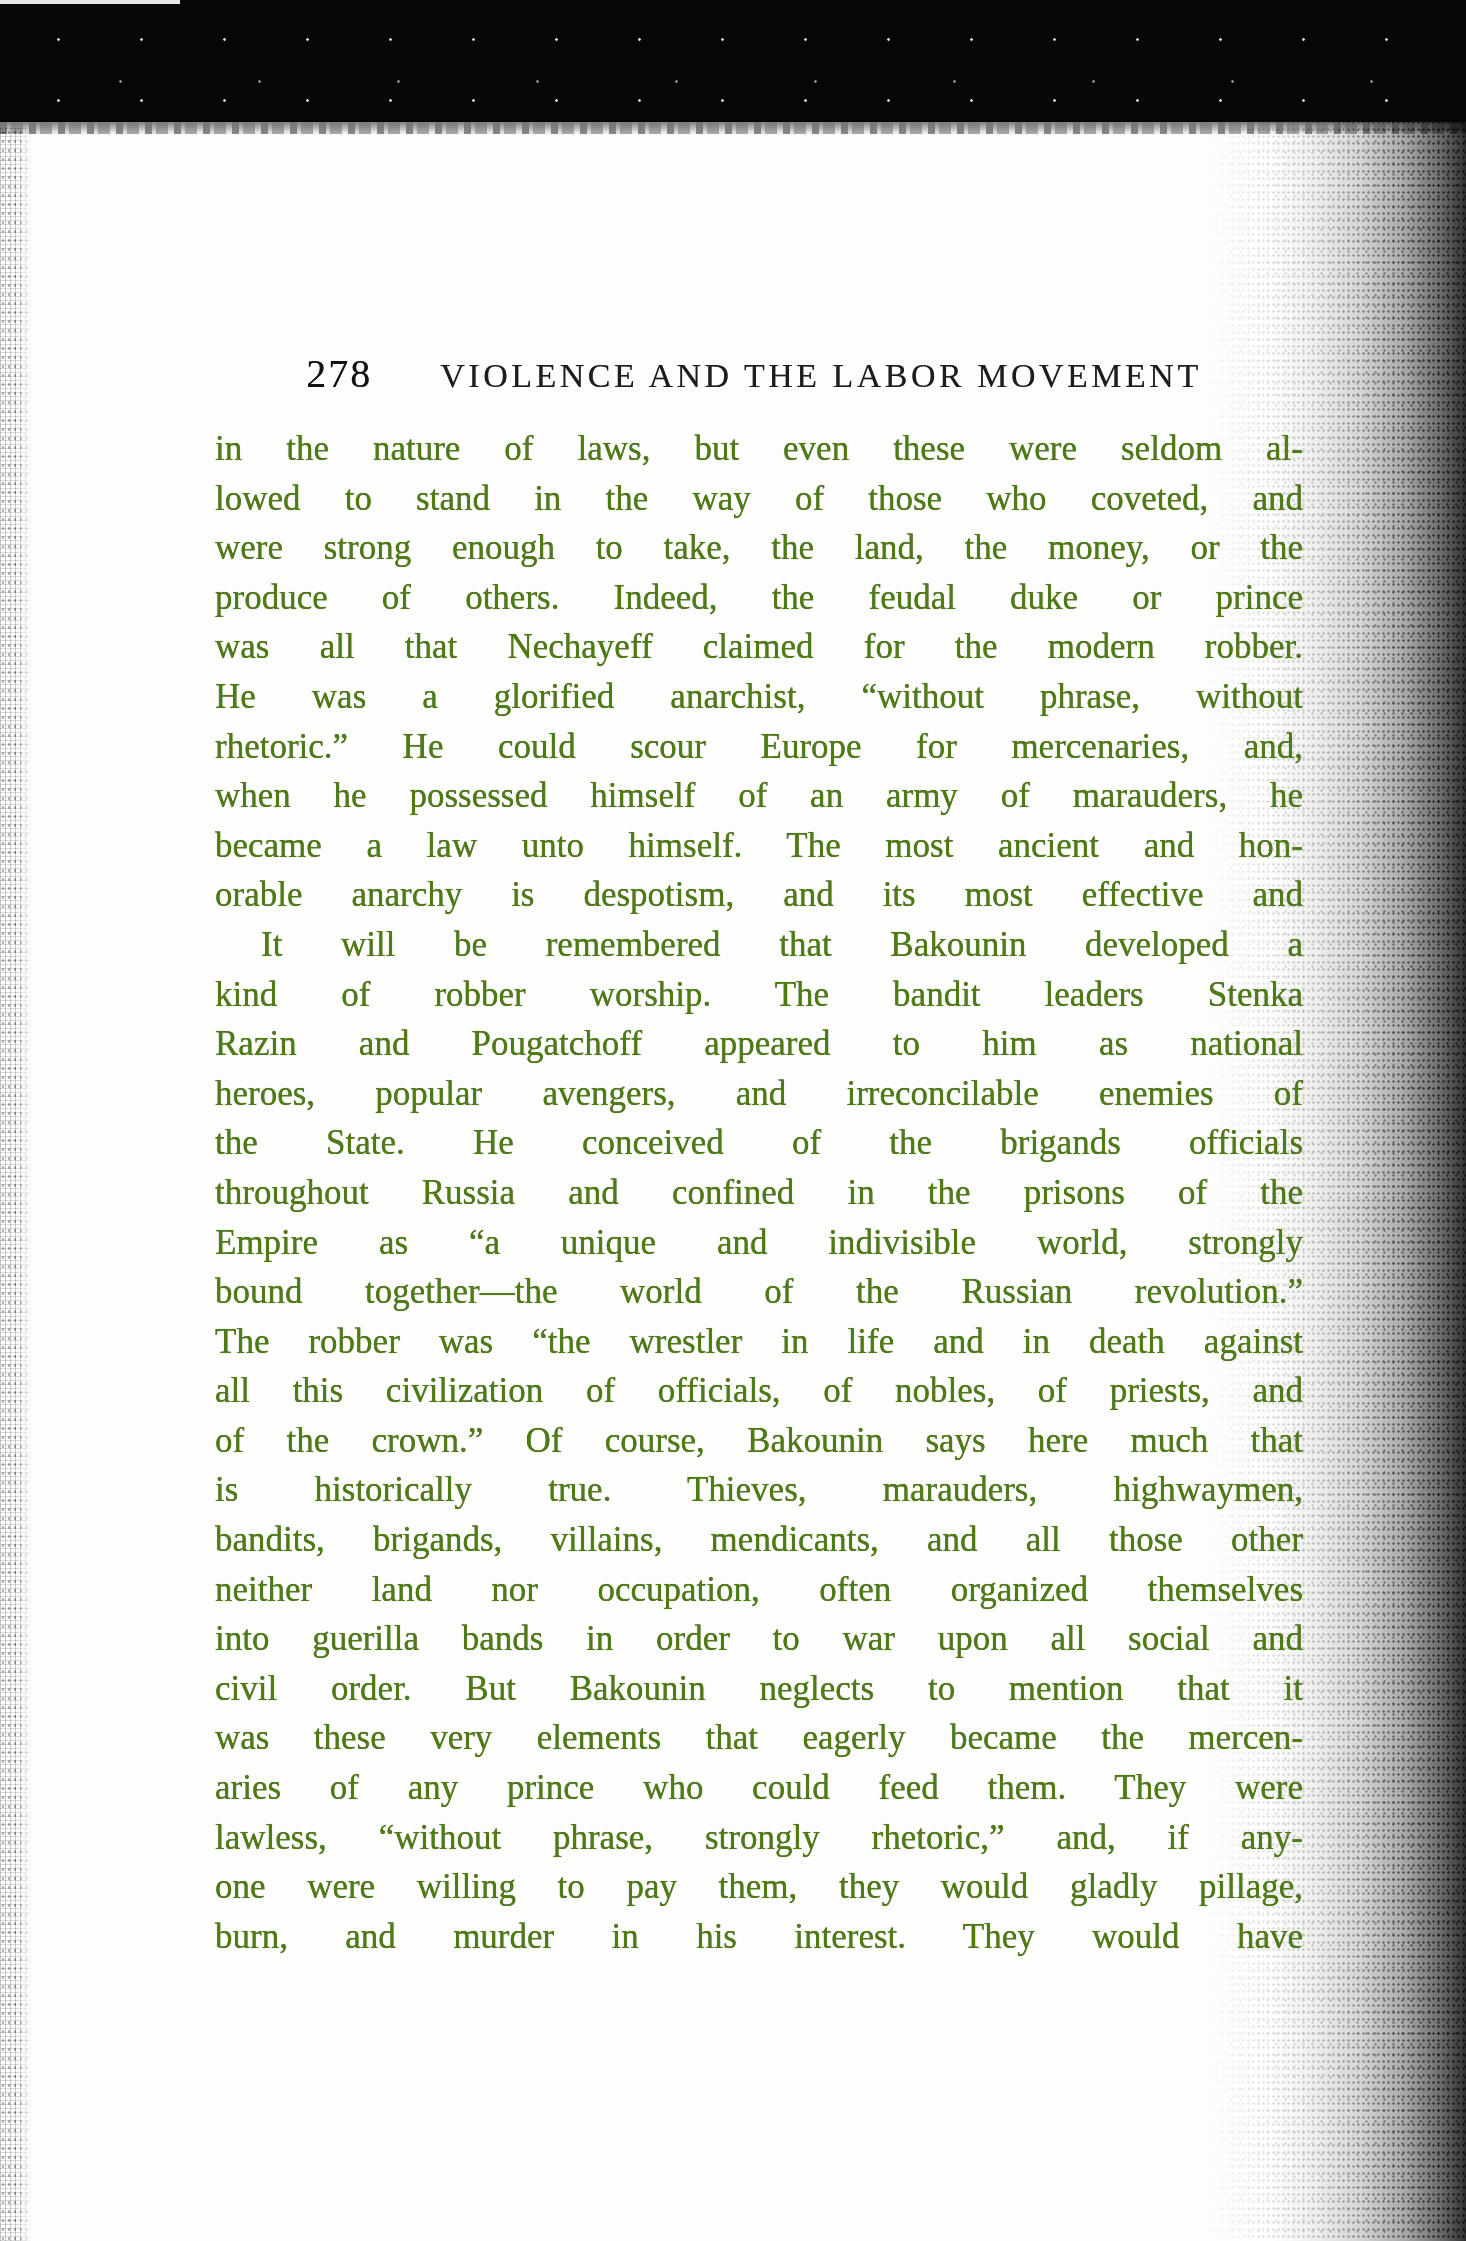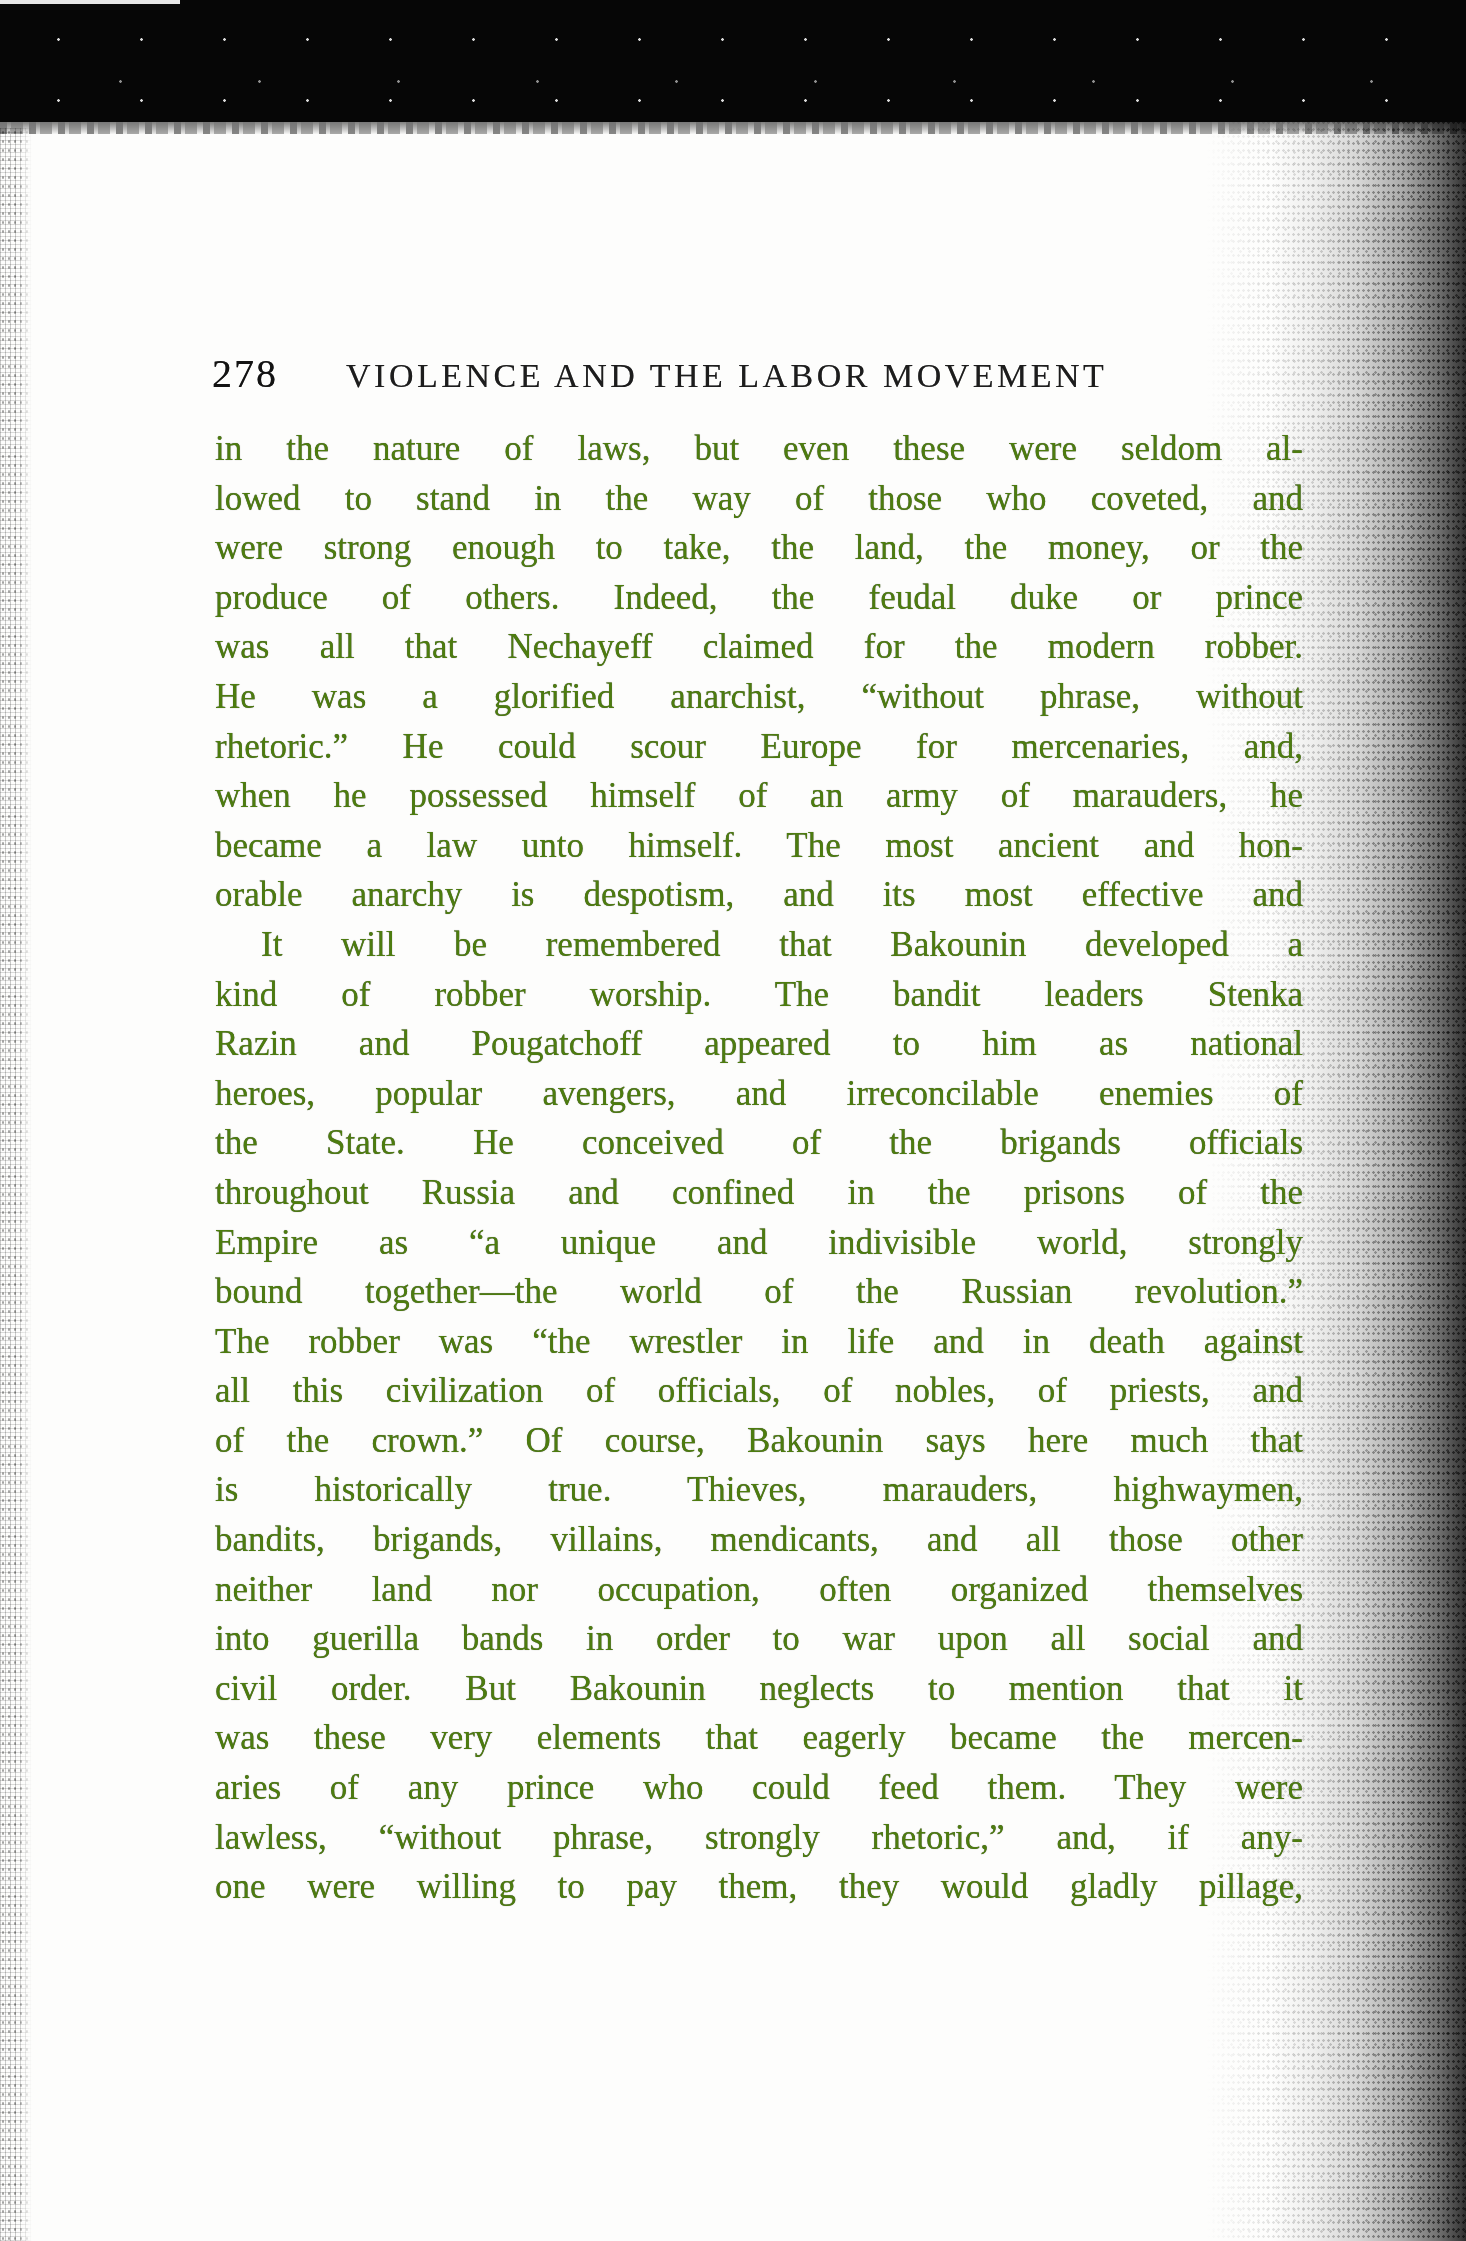--- a/index.html
+++ b/index.html
@@ -95,25 +95,26 @@
     background-position: 0 0, 3px 4px;
     -webkit-mask-image: linear-gradient(to right, transparent 0%, rgba(0,0,0,0.35) 45%, #000 90%);
     mask-image: linear-gradient(to right, transparent 0%, rgba(0,0,0,0.35) 45%, #000 90%);
     z-index: 2;
   }
 
   
   .page-header {
     position: absolute;
     top: 348px;
-    left: 212px;
+    left: 204px;
     width: 1100px;
     height: 58px;
     z-index: 6;
     white-space: nowrap;
+    text-align: center;
   }
   .page-number {
     display: inline-block;
     font-size: 40px;
     line-height: 52px;
     letter-spacing: 2px;
     color: #131313;
     text-shadow: 0 0 0.6px rgba(0,0,0,0.65);
     vertical-align: baseline;
   }
@@ -192,14 +193,15 @@
       <div class="text-line">of the crown.”  Of course, Bakounin says here much that</div>
       <div class="text-line">is historically true.  Thieves, marauders, highwaymen,</div>
       <div class="text-line">bandits, brigands, villains, mendicants, and all those other</div>
       <div class="text-line">neither land nor occupation, often organized themselves</div>
       <div class="text-line">into guerilla bands in order to war upon all social and</div>
       <div class="text-line">civil order.  But Bakounin neglects to mention that it</div>
       <div class="text-line">was these very elements that eagerly became the mercen-</div>
       <div class="text-line">aries of any prince who could feed them.  They were</div>
       <div class="text-line">lawless, “without phrase, strongly rhetoric,” and, if any-</div>
       <div class="text-line">one were willing to pay them, they would gladly pillage,</div>
+      <div class="text-line">burn, and murder in his interest.  They would have</div>
     </div>
   </div>
 
 </body></html>

